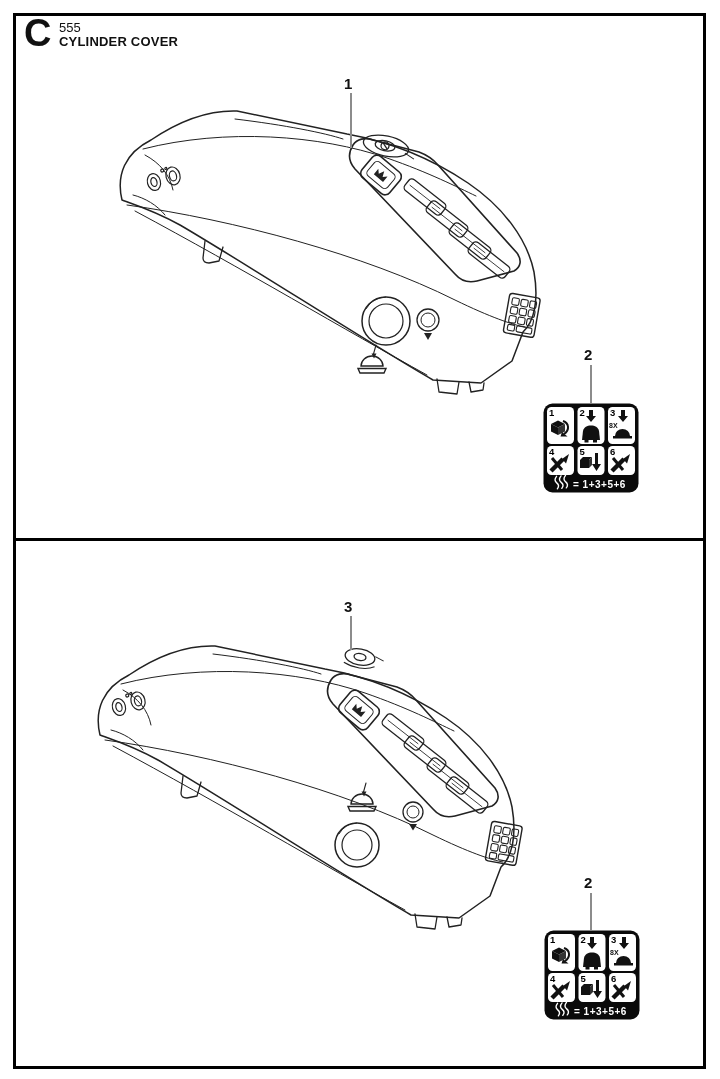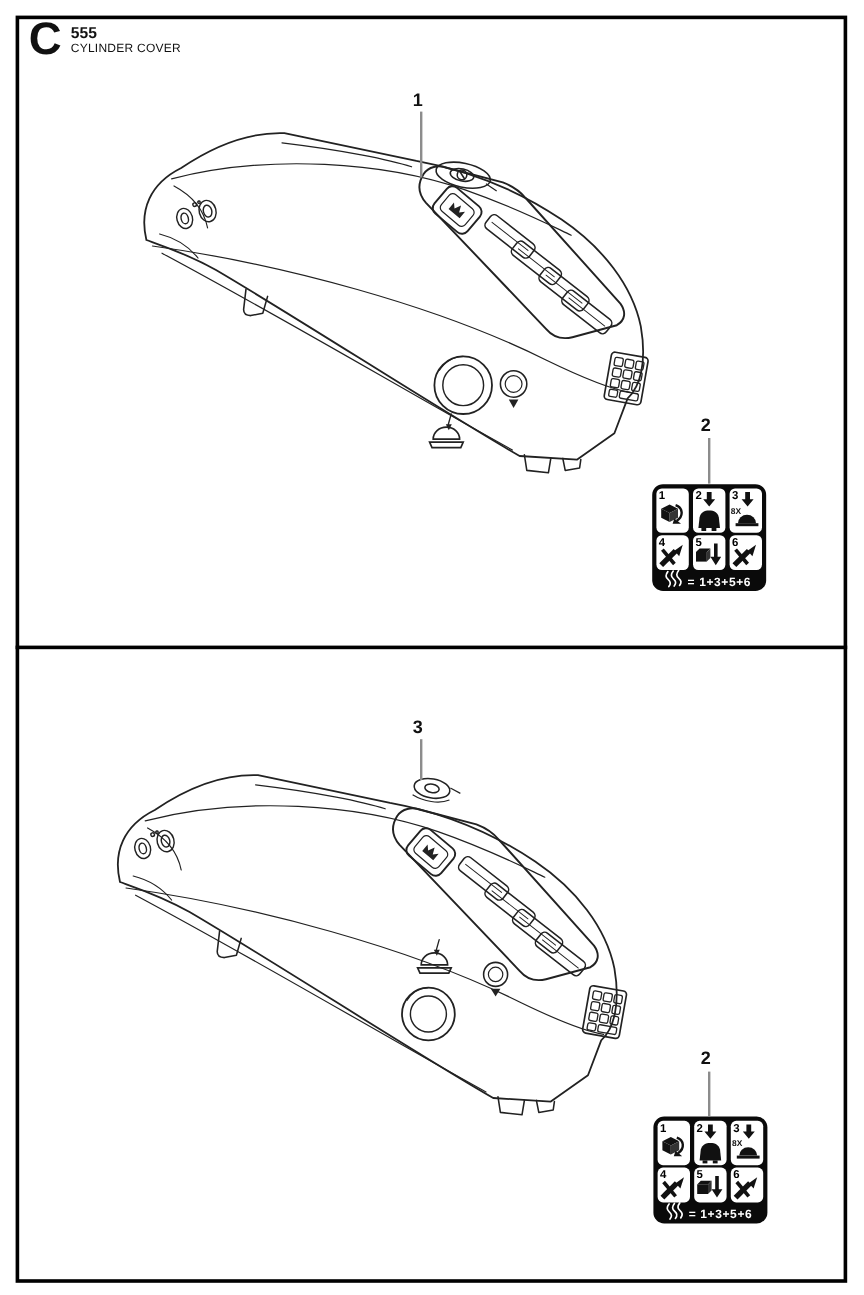--- a/index.html
+++ b/index.html
@@ -2,22 +2,22 @@
 <html><head>
 <meta charset="utf-8">
 <style>
   html,body{margin:0;padding:0;background:#fff;}
   #page{position:relative;width:720px;height:1079px;background:#fff;
         font-family:"Liberation Sans","DejaVu Sans",sans-serif;color:#111;overflow:hidden;}
   .page-border{position:absolute;left:13px;top:13px;width:693px;height:1056px;
                border:3px solid #000;box-sizing:border-box;}
   .panel-divider{position:absolute;left:13px;top:538px;width:693px;height:3px;background:#000;}
   .section-letter{position:absolute;left:24px;top:14px;font-size:38px;font-weight:bold;line-height:1;}
-  .model-number{position:absolute;left:59px;top:21px;font-size:13px;font-weight:bold;line-height:1.1;}
-  .page-title{position:absolute;left:59px;top:35px;font-size:10px;font-weight:normal;line-height:1.1;letter-spacing:0.2px;}
+  .model-number{position:absolute;left:59px;top:21px;font-size:13px;font-weight:normal;line-height:1.1;}
+  .page-title{position:absolute;left:59px;top:35px;font-size:13px;font-weight:bold;line-height:1.1;letter-spacing:0.2px;}
   .diagram{position:absolute;}
   .callout-num{position:absolute;font-size:15px;font-weight:bold;line-height:1;}
   .leader{position:absolute;width:1.5px;background:#8c8c8c;}
   .c1-num{left:344px;top:76px;} .c1-line{left:350px;top:93px;height:55px;}
   .c2a-num{left:584px;top:347px;} .c2a-line{left:590px;top:365px;height:38px;}
   .c3-num{left:344px;top:599px;} .c3-line{left:350px;top:616px;height:34px;}
   .c2b-num{left:584px;top:875px;} .c2b-line{left:590px;top:893px;height:37px;}
   .sticker{position:absolute;}
   .st1{left:543px;top:403px;} .st2{left:544px;top:930px;}
   svg text{font-family:"Liberation Sans","DejaVu Sans",sans-serif;}

